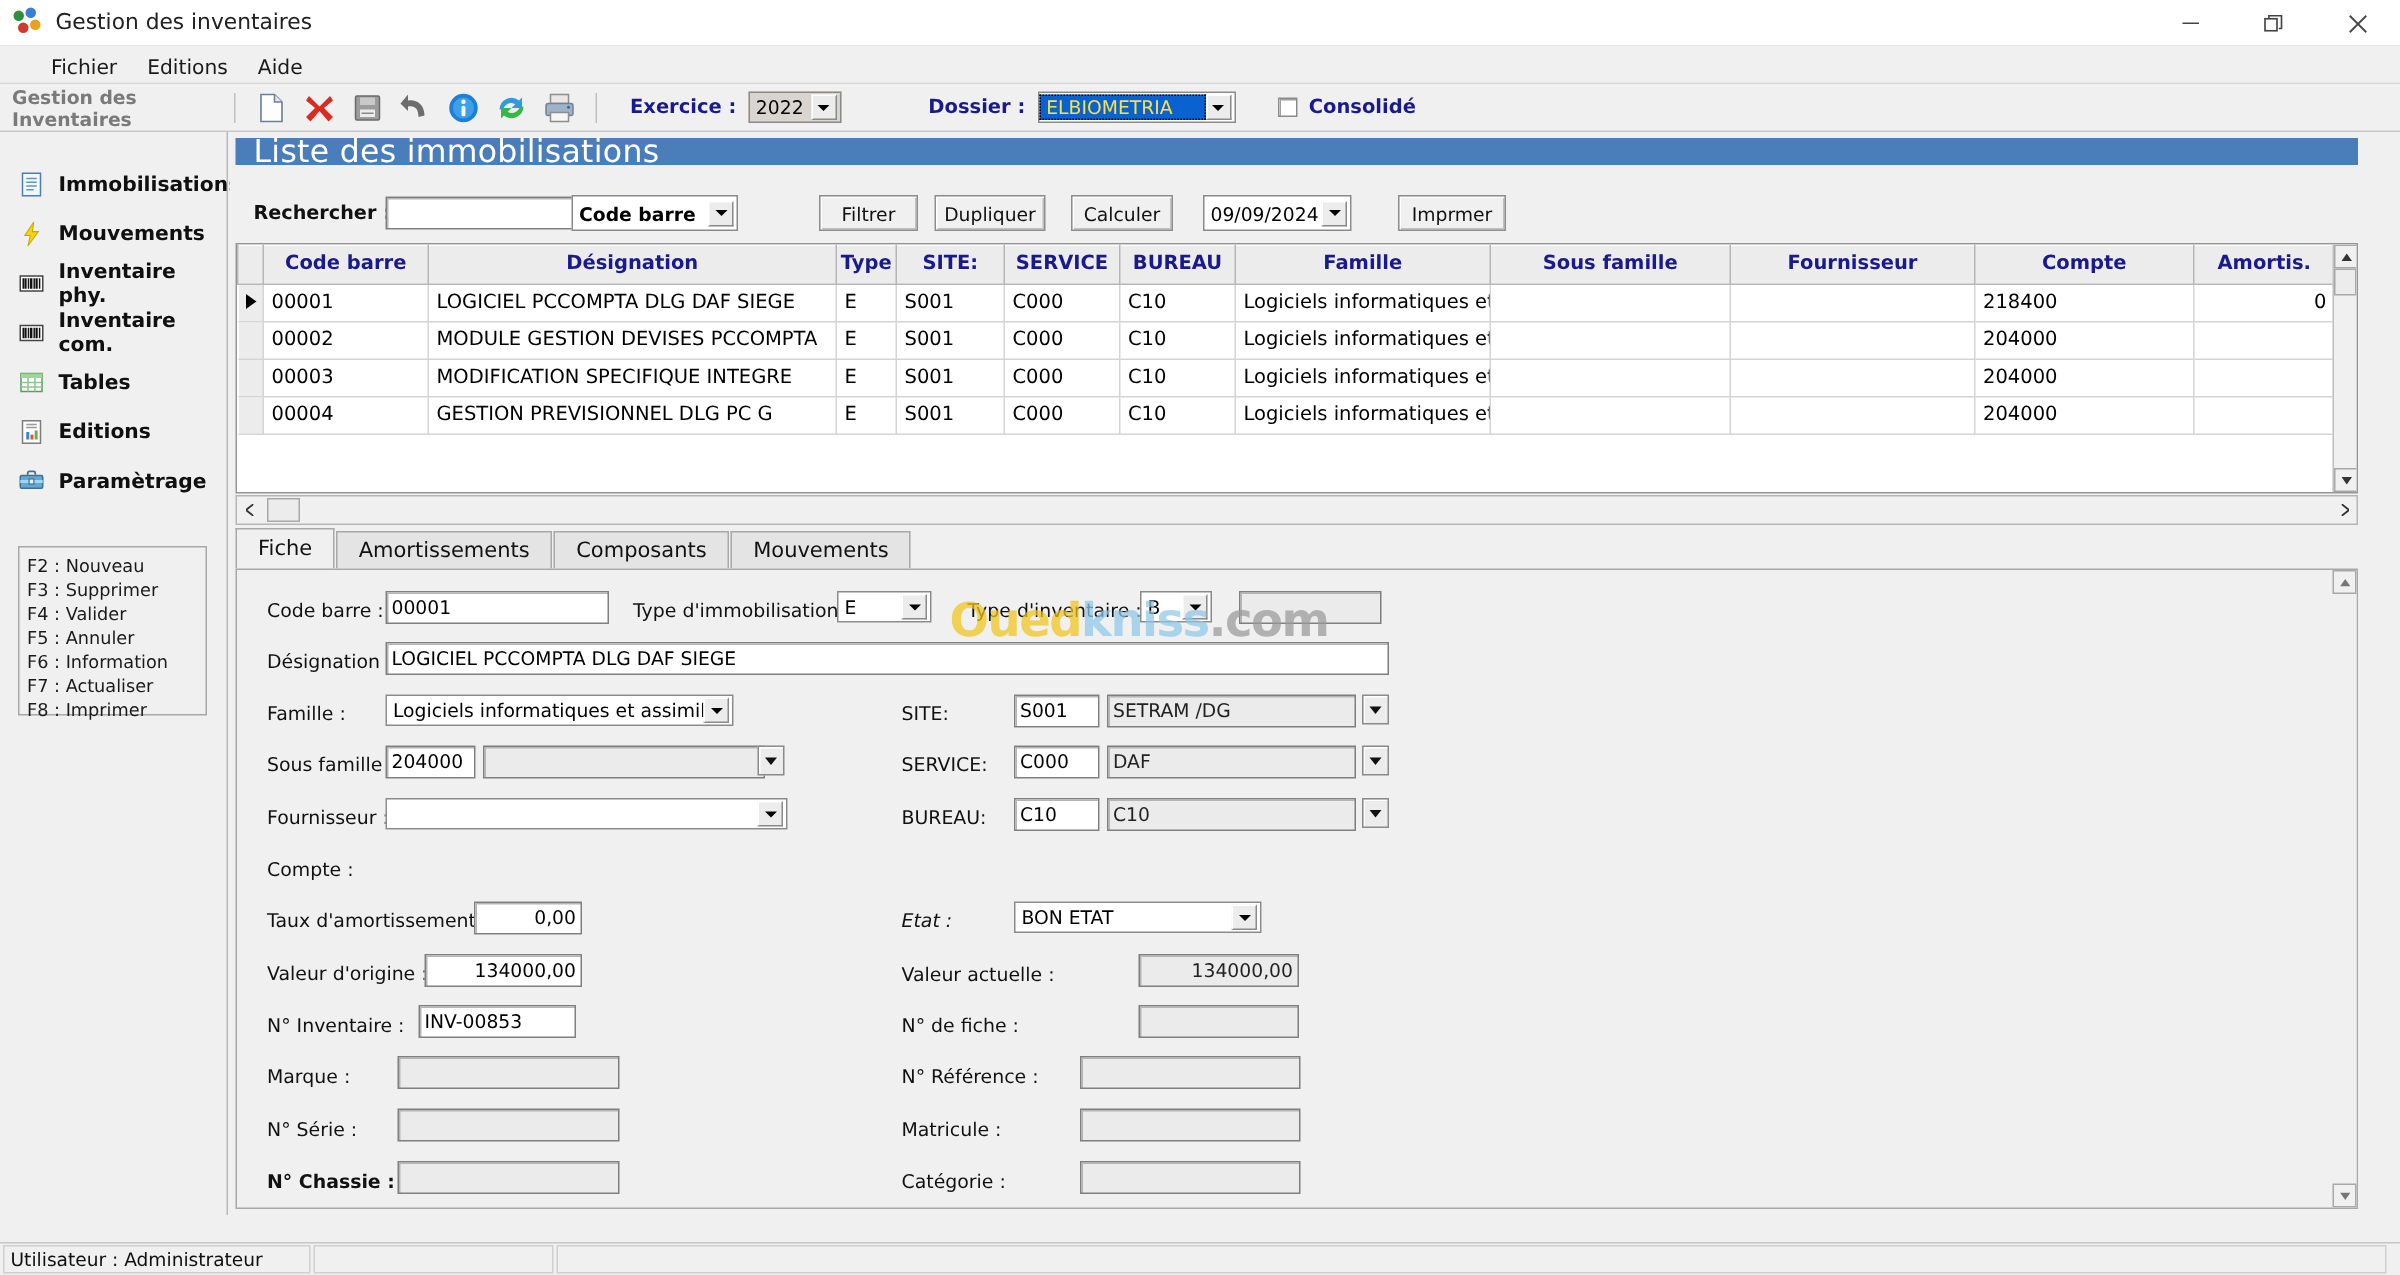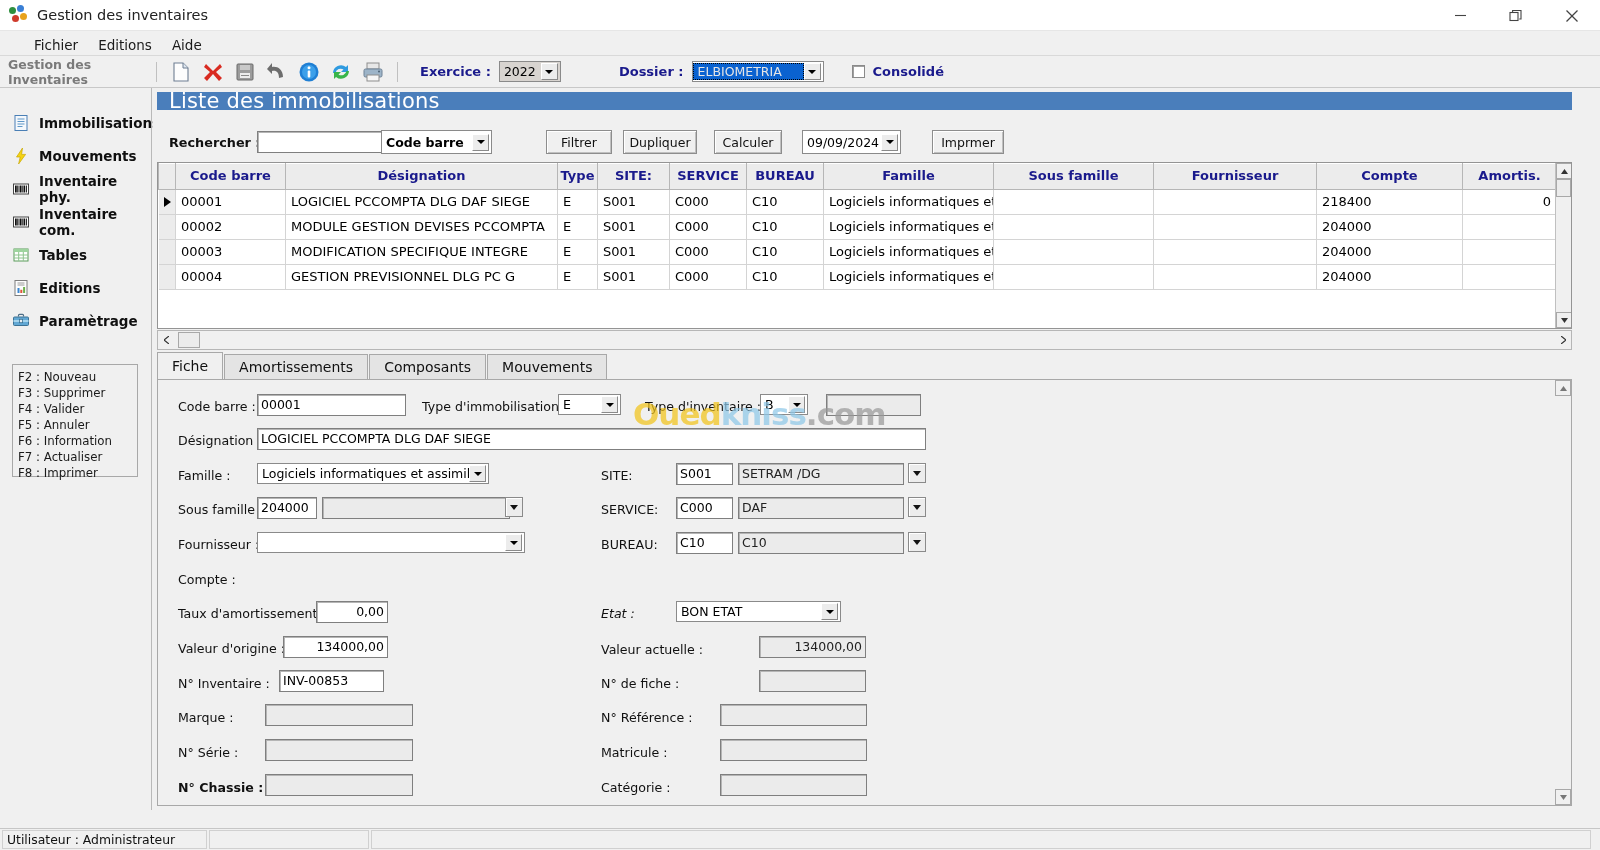--- a/index.html
+++ b/index.html
@@ -68,21 +68,21 @@
     width: 17px; height: 17px; margin-right: 2px; flex: 0 0 17px;
     background: #ececec; border: 1px solid #fff;
     border-right-color:#8a8a8a; border-bottom-color:#8a8a8a;
     display:flex; align-items:center; justify-content:center;
   }
   .carrow::after {
     content:''; width:0;height:0; border-left:4px solid transparent;
     border-right:4px solid transparent; border-top:4px solid #000;
   }
   .combo.gray { background:#d8d4d0; }
-  .combo.sel .ctext { background:#0a62d0; color:#e5e5e5; border:1px dotted #000; }
+  .combo.sel .ctext { background:#0a62d0; color:#fde047; border:1px dotted #000; }
 
   .chk { width:13px; height:13px; border:1px solid #8a8a8a; background:#fff;
          box-shadow: inset 1px 1px 0 #a0a0a0; }
 
   
   .sidebar {
     position: absolute; left: 0; top: 88px; width: 152px; height: 722px;
     background: #f0f0f0; border-right: 1px solid #b9b9b9;
   }
   .side-item {

